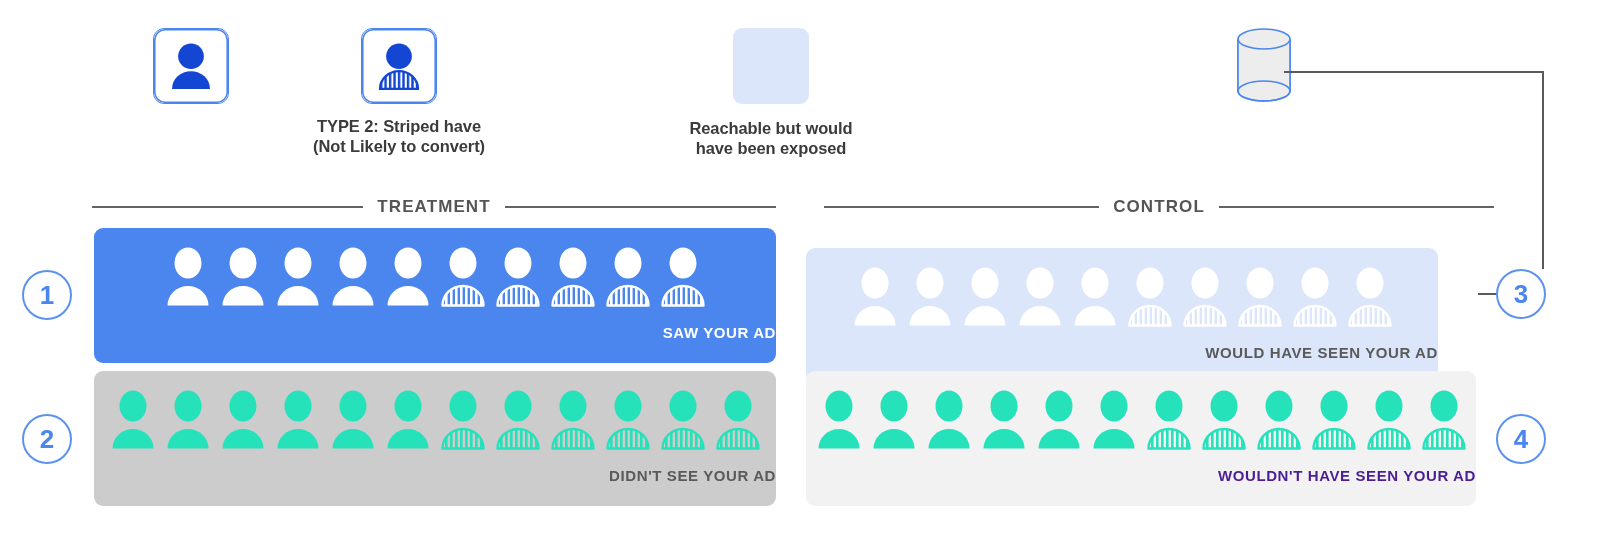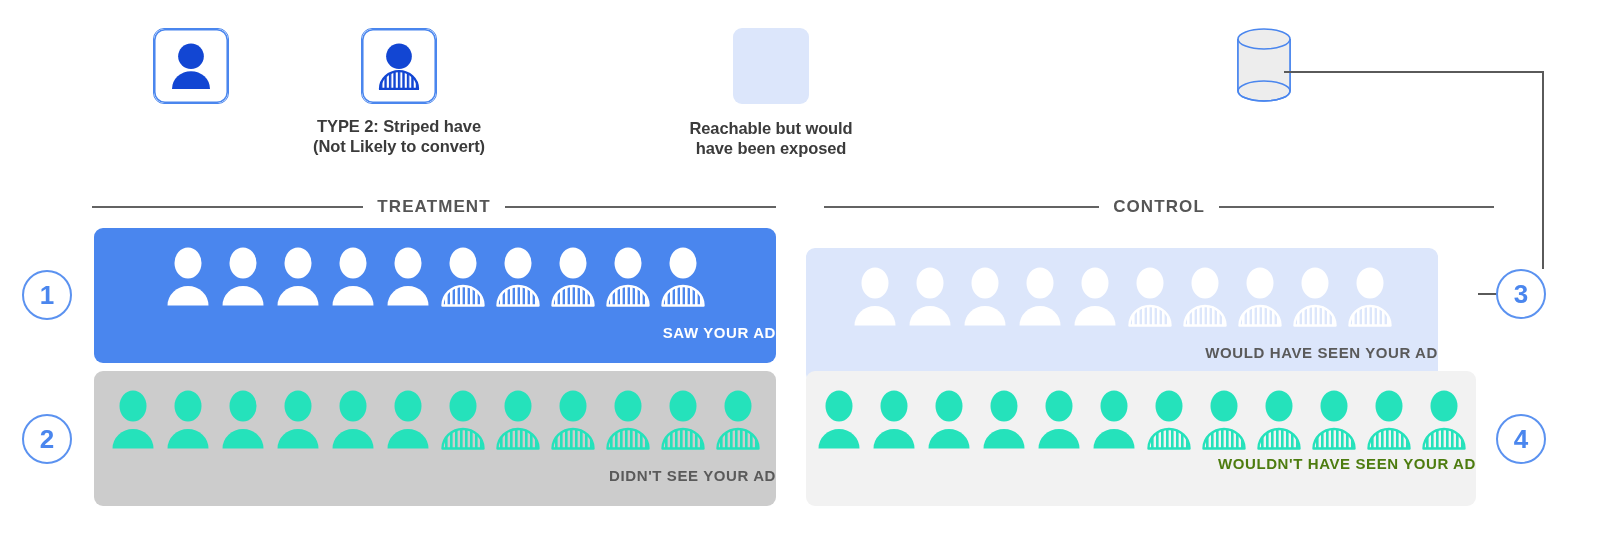--- a/index.html
+++ b/index.html
@@ -532,21 +532,21 @@
           <ellipse cx="23" cy="17" rx="13.5" ry="15.5" fill="#25e2bb"></ellipse>
           <defs>
             <pattern id="p3_s5" width="5" height="10" patternUnits="userSpaceOnUse">
               <rect width="5" height="10" fill="#f2f2f2"></rect>
               <rect width="2.6" height="10" fill="#25e2bb"></rect>
             </pattern>
           </defs>
           <path d="M2.5 59.5 A20.5 19.5 0 0 1 43.5 59.5 Z" fill="url(#p3_s5)" stroke="#25e2bb" stroke-width="2.4" stroke-linejoin="round"></path>
         </svg>
       </div>
-    <div class="panel-label" style="top:84px; color:#4d7c0f;">WOULDN'T HAVE SEEN YOUR AD</div>
+    <div class="panel-label" style="top:96px; color:#4c1d95;">WOULDN'T HAVE SEEN YOUR AD</div>
   </div>
 
   <div class="badge" style="left:22px; top:270px;">1</div>
   <div class="badge" style="left:22px; top:414px;">2</div>
   <div class="badge" style="left:1496px; top:269px;">3</div>
   <div class="badge" style="left:1496px; top:414px;">4</div>
 
 </div>
 
 </body></html>

